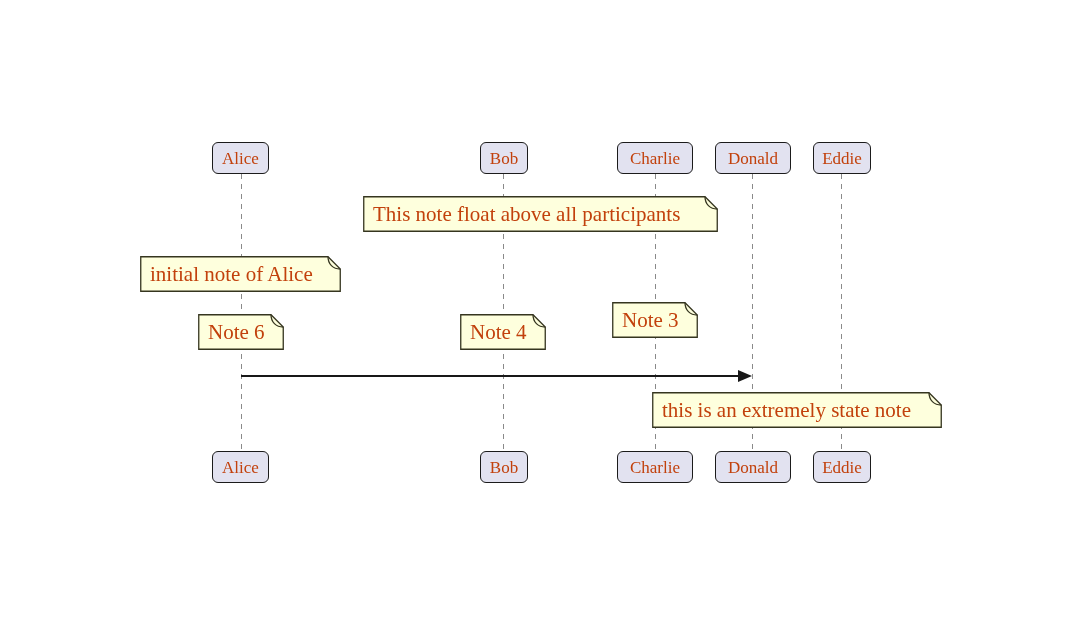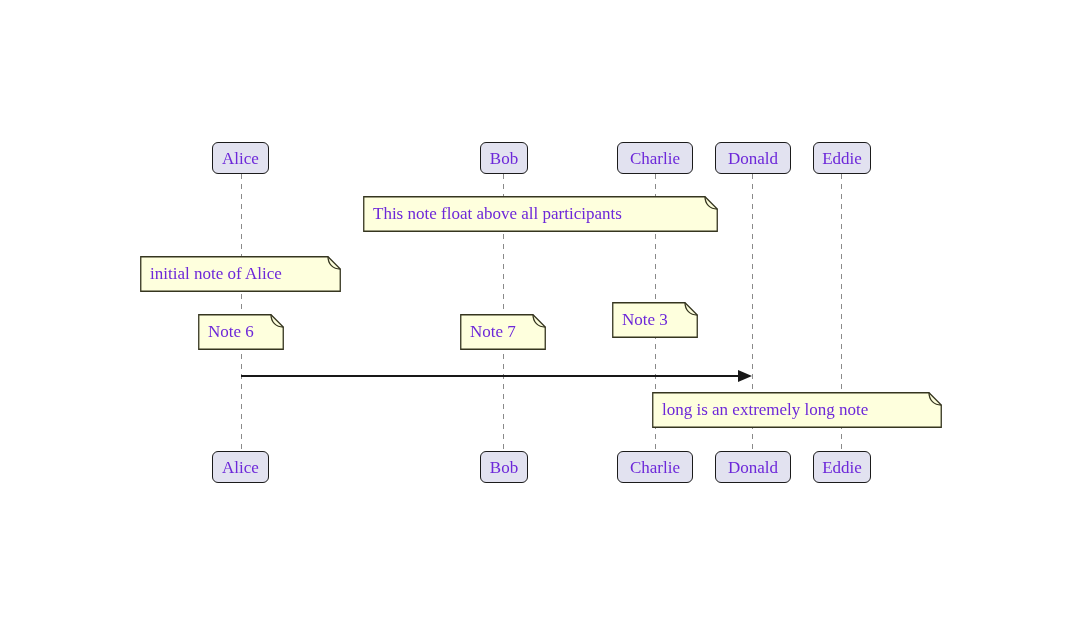--- a/index.html
+++ b/index.html
@@ -1,37 +1,37 @@
 <!DOCTYPE html>
 <html><head>
 <meta charset="utf-8">
 <style>
   html,body { margin:0; padding:0; background:#fff; }
   #stage {
     position:relative; width:1084px; height:626px; background:#ffffff;
-    font-family:"Liberation Serif","DejaVu Serif",serif; color:#6d28d9;
+    font-family:"Liberation Serif","DejaVu Serif",serif; color:#c2410c;
     overflow:hidden;
   }
   .lifeline {
     position:absolute; width:1px; top:174px; height:277px;
     background:repeating-linear-gradient(to bottom,#8a8a8a 0 5px,transparent 5px 10px);
   }
   .participant {
     position:absolute; height:32px; box-sizing:border-box;
     background:#E2E2F0; border:1.5px solid #1b1b1b; border-radius:6px;
     display:flex; align-items:center; justify-content:center;
     font-size:17px; line-height:1;
   }
   .note {
     position:absolute; height:36px;
   }
   .note svg { position:absolute; left:0; top:0; }
   .note .note-text {
     position:absolute; left:10px; top:0; height:36px;
-    display:flex; align-items:center; font-size:17px; white-space:nowrap;text-align:right;
+    display:flex; align-items:center; font-size:21px; white-space:nowrap;text-align:right;
   }
   .message {
     position:absolute; left:241px; top:370px; width:511px; height:12px;
   }
   .message .shaft {
     position:absolute; left:0; top:5px; width:498px; height:1.5px; background:#181818;
   }
   .message .head {
     position:absolute; right:0; top:0; width:0; height:0;
     border-style:solid; border-width:6px 0 6px 14px;
@@ -78,42 +78,42 @@
       <path d="M73,0.75 C73,8 78,13 85.25,13" fill="none" stroke="#35351f" stroke-width="1.3"></path>
     </svg>
     <span class="note-text">Note 6</span>
   </div>
 
   <div class="note" style="left:460px;top:314px;width:86px">
     <svg width="86" height="36" viewBox="0 0 86 36">
       <path d="M0.75,0.75 L73,0.75 L85.25,13 L85.25,35.25 L0.75,35.25 Z" fill="#FEFFDD" stroke="#35351f" stroke-width="1.3"></path>
       <path d="M73,0.75 C73,8 78,13 85.25,13" fill="none" stroke="#35351f" stroke-width="1.3"></path>
     </svg>
-    <span class="note-text">Note 7</span>
+    <span class="note-text">Note 4</span>
   </div>
 
   <div class="note" style="left:612px;top:302px;width:86px">
     <svg width="86" height="36" viewBox="0 0 86 36">
       <path d="M0.75,0.75 L73,0.75 L85.25,13 L85.25,35.25 L0.75,35.25 Z" fill="#FEFFDD" stroke="#35351f" stroke-width="1.3"></path>
       <path d="M73,0.75 C73,8 78,13 85.25,13" fill="none" stroke="#35351f" stroke-width="1.3"></path>
     </svg>
     <span class="note-text">Note 3</span>
   </div>
 
   <div class="message">
     <div class="shaft"></div>
     <div class="head"></div>
   </div>
 
   <div class="note" style="left:652px;top:392px;width:290px">
     <svg width="290" height="36" viewBox="0 0 290 36">
       <path d="M0.75,0.75 L277,0.75 L289.25,13 L289.25,35.25 L0.75,35.25 Z" fill="#FEFFDD" stroke="#35351f" stroke-width="1.3"></path>
       <path d="M277,0.75 C277,8 282,13 289.25,13" fill="none" stroke="#35351f" stroke-width="1.3"></path>
     </svg>
-    <span class="note-text">long is an extremely long note</span>
+    <span class="note-text">this is an extremely state note</span>
   </div>
 
   <div class="participant" style="left:212px;top:451px;width:57px">Alice</div>
   <div class="participant" style="left:480px;top:451px;width:48px">Bob</div>
   <div class="participant" style="left:617px;top:451px;width:76px">Charlie</div>
   <div class="participant" style="left:715px;top:451px;width:76px">Donald</div>
   <div class="participant" style="left:813px;top:451px;width:58px">Eddie</div>
 
 </div>
 

